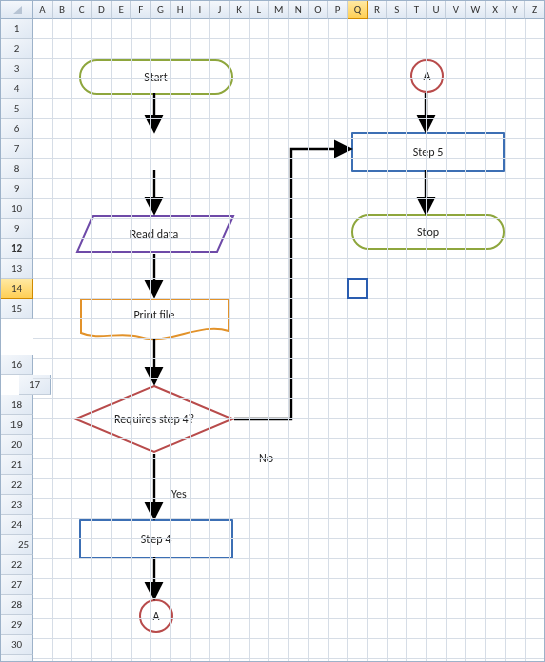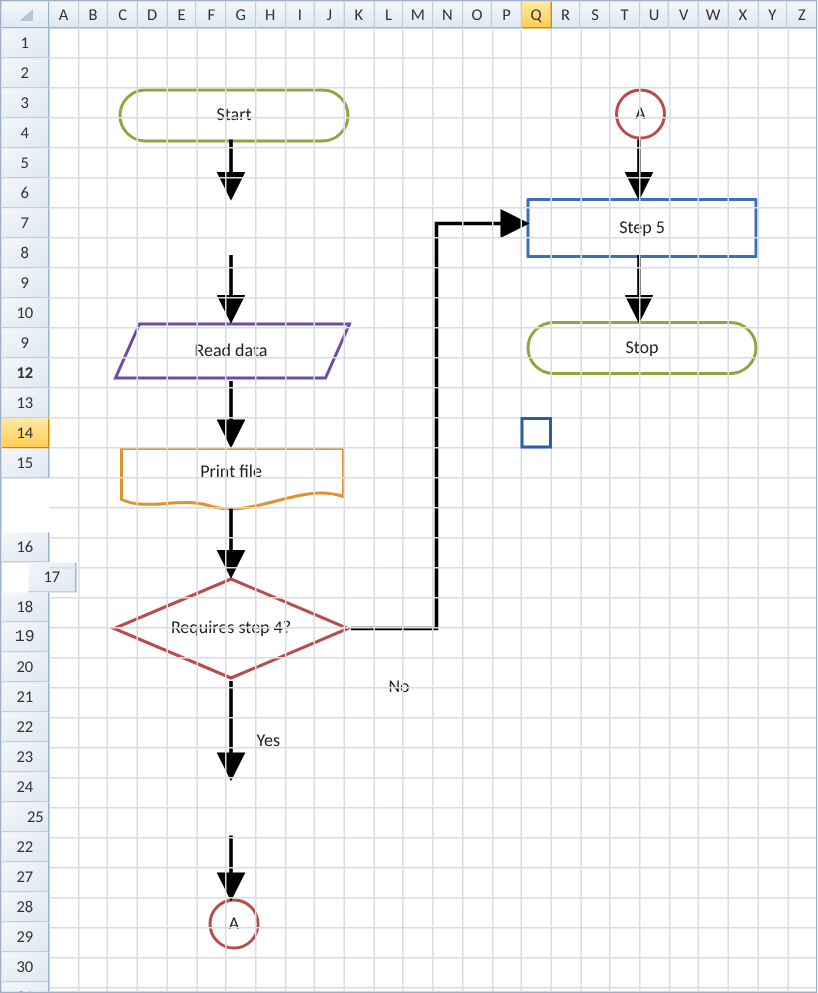--- a/index.html
+++ b/index.html
@@ -206,20 +206,21 @@
     <div class="label" style="left:46px; top:278px; width:150px; height:36px; display:flex;align-items:center;justify-content:center;">Print file</div>
 
     <svg class="shape" style="left:41px; top:365px; width:160px; height:70px;">
       <polygon points="80,2 158,35 80,68 2,35" fill="#ffffff" stroke="#b84b4b" stroke-width="2"></polygon>
     </svg>
     <div class="label" style="left:41px; top:365px; width:160px; height:70px; display:flex;align-items:center;justify-content:center;">Requires step 4?</div>
 
     <div class="label" style="left:226px; top:432px;">No</div>
     <div class="label" style="left:138px; top:468px;">Yes</div>
 
+    <div class="node process" style="left:46px; top:500px; width:150px; height:36px;">Step 4</div>
 
     <div class="node offpage" style="left:106px; top:580px;">A</div>
 
     <div class="node offpage" style="left:377px; top:40px;">A</div>
 
     <div class="node process" style="left:318px; top:113px; width:150px; height:36px;">Step 5</div>
 
     <div class="node terminator" style="left:318px; top:195px; width:150px; height:32px;">Stop</div>
 
     <svg class="shape" style="left:0; top:0; width:513px; height:644px; pointer-events:none">

